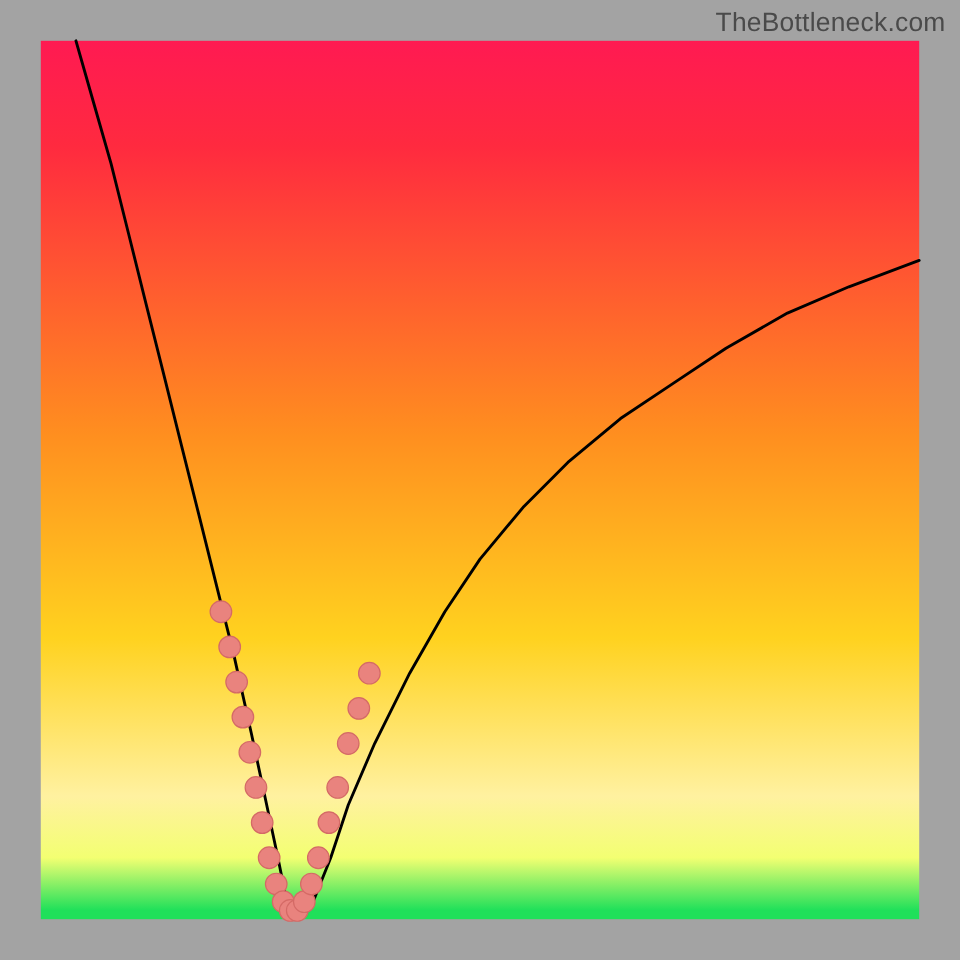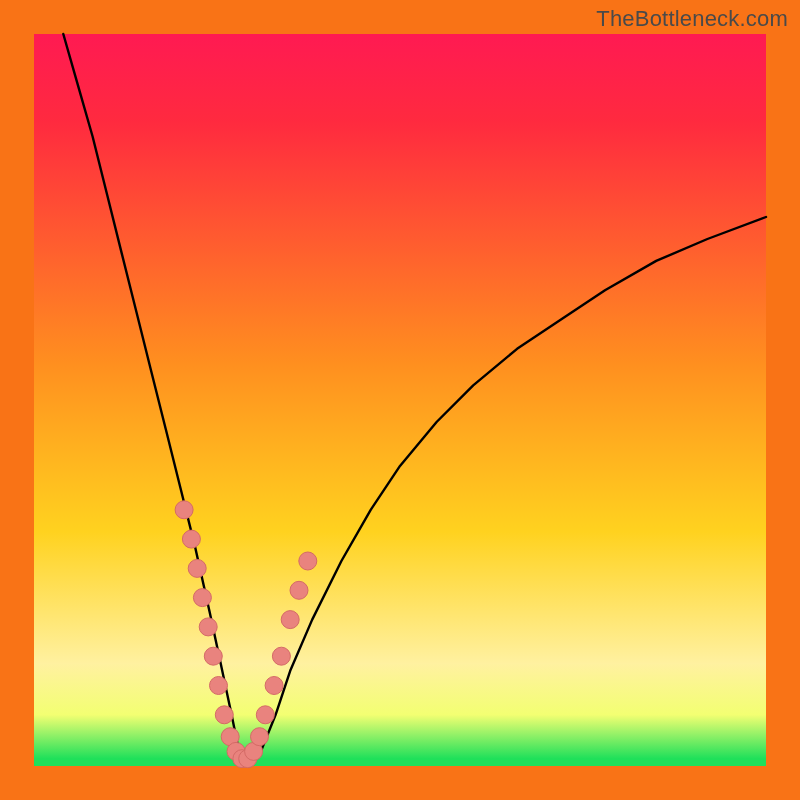--- a/index.html
+++ b/index.html
@@ -8,21 +8,21 @@
     width: 800px;
     height: 800px;
     overflow: hidden;
     background: #000;
     font-family: Arial, Helvetica, sans-serif;
   }
   .frame {
     position: relative;
     width: 800px;
     height: 800px;
-    background: #f97316;
+    background: #a3a3a3;
   }
   .plot-area {
     position: absolute;
     left: 34px;
     top: 34px;
     width: 732px;
     height: 732px;
     
     background: linear-gradient(
       to bottom,

